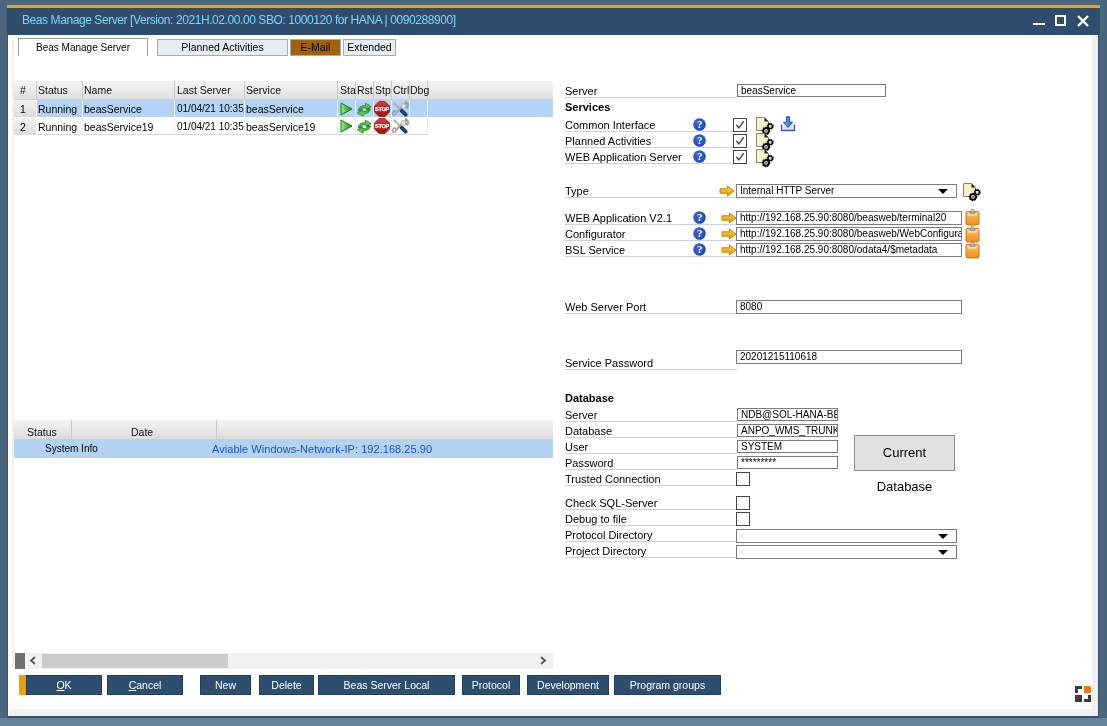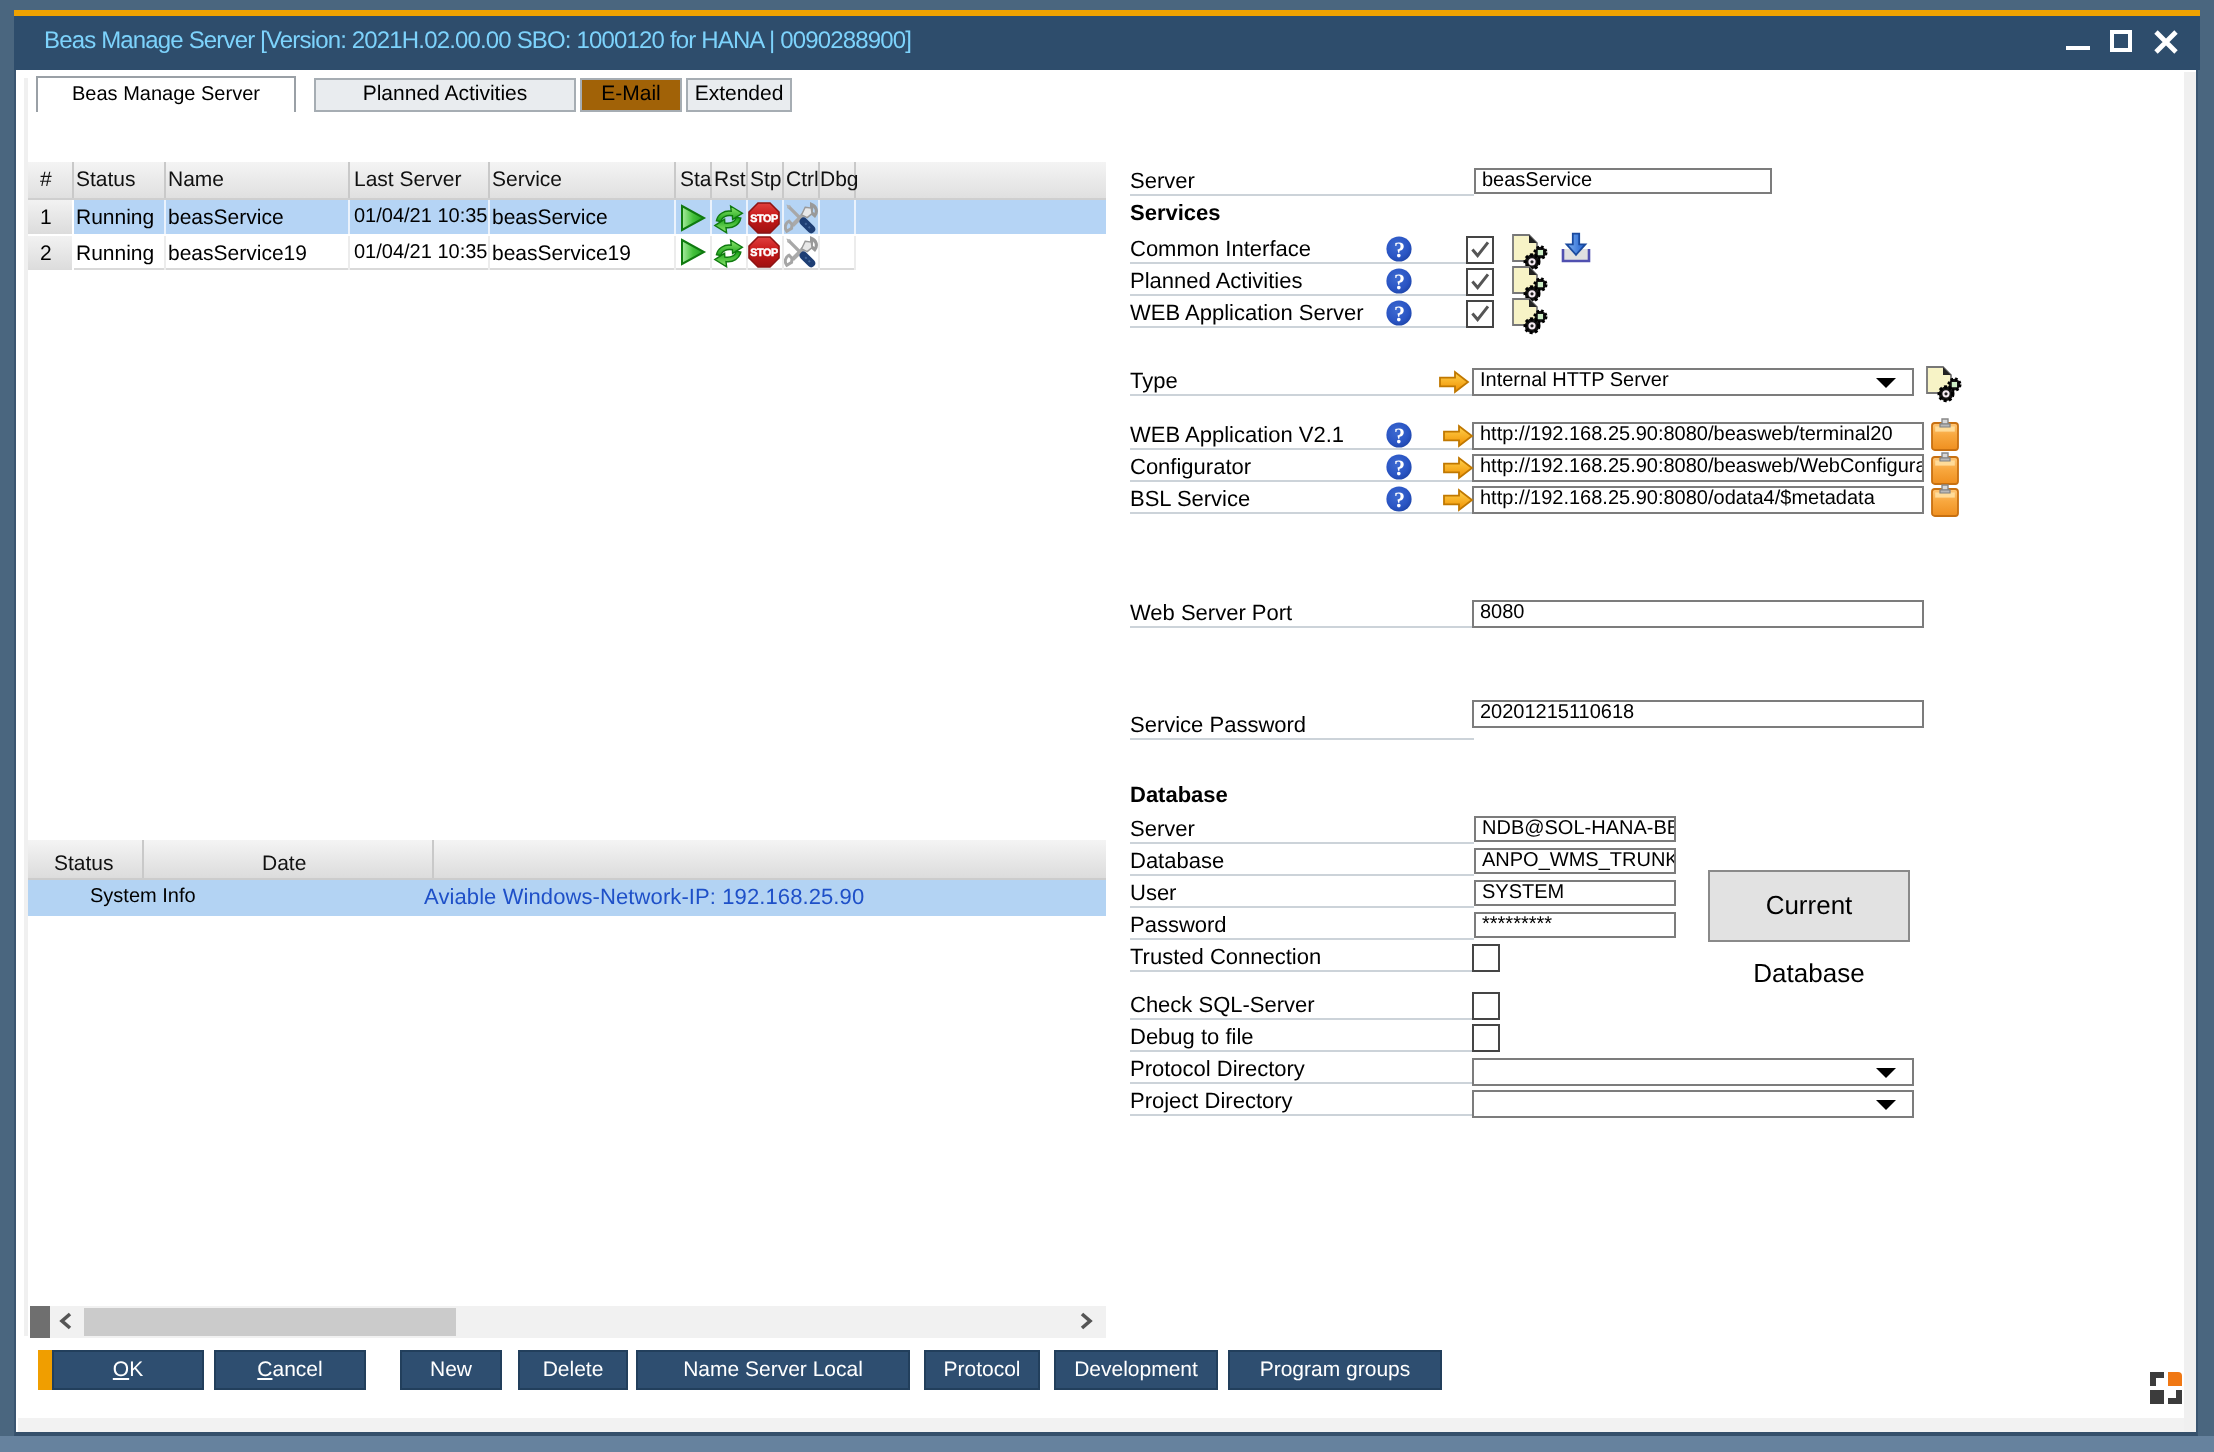--- a/index.html
+++ b/index.html
@@ -375,21 +375,21 @@
   </svg>
 <svg class="abs" style="left:539px;top:656px;" width="8" height="9" viewBox="0 0 8 9">
     <path d="M2 1 L6 4.5 L2 8" stroke="#555" stroke-width="1.8" fill="none"></path>
   </svg>
 
 <div class="abs" style="left:19px;top:675px;width:7px;height:20px;background:#f09e00;"></div>
 <div class="btn" style="left:26px;width:76px;"><span style="text-decoration:underline;">O</span>K</div>
 <div class="btn" style="left:107px;width:76px;"><span style="text-decoration:underline;">C</span>ancel</div>
 <div class="btn" style="left:200px;width:51px;">New</div>
 <div class="btn" style="left:259px;width:55px;">Delete</div>
-<div class="btn" style="left:318px;width:137px;">Name Server Local</div>
+<div class="btn" style="left:318px;width:137px;">Beas Server Local</div>
 <div class="btn" style="left:462px;width:58px;">Protocol</div>
 <div class="btn" style="left:527px;width:82px;">Development</div>
 <div class="btn" style="left:614px;width:107px;">Program groups</div>
 
 <svg class="abs" style="left:1075px;top:686px;" width="16" height="16" viewBox="0 0 16 16">
 <path d="M0 0 h7 v3 h-4 v4 h-3 z" fill="#3c3c3c"></path>
 <path d="M9 0 h5 a2 2 0 0 1 2 2 v5 h-7 z" fill="#f07814"></path>
 <rect x="0" y="9" width="7" height="7" fill="#3c3c3c"></rect>
 <path d="M16 9 v7 h-7 v-3 h4 v-4 z" fill="#3c3c3c"></path>
 </svg>

